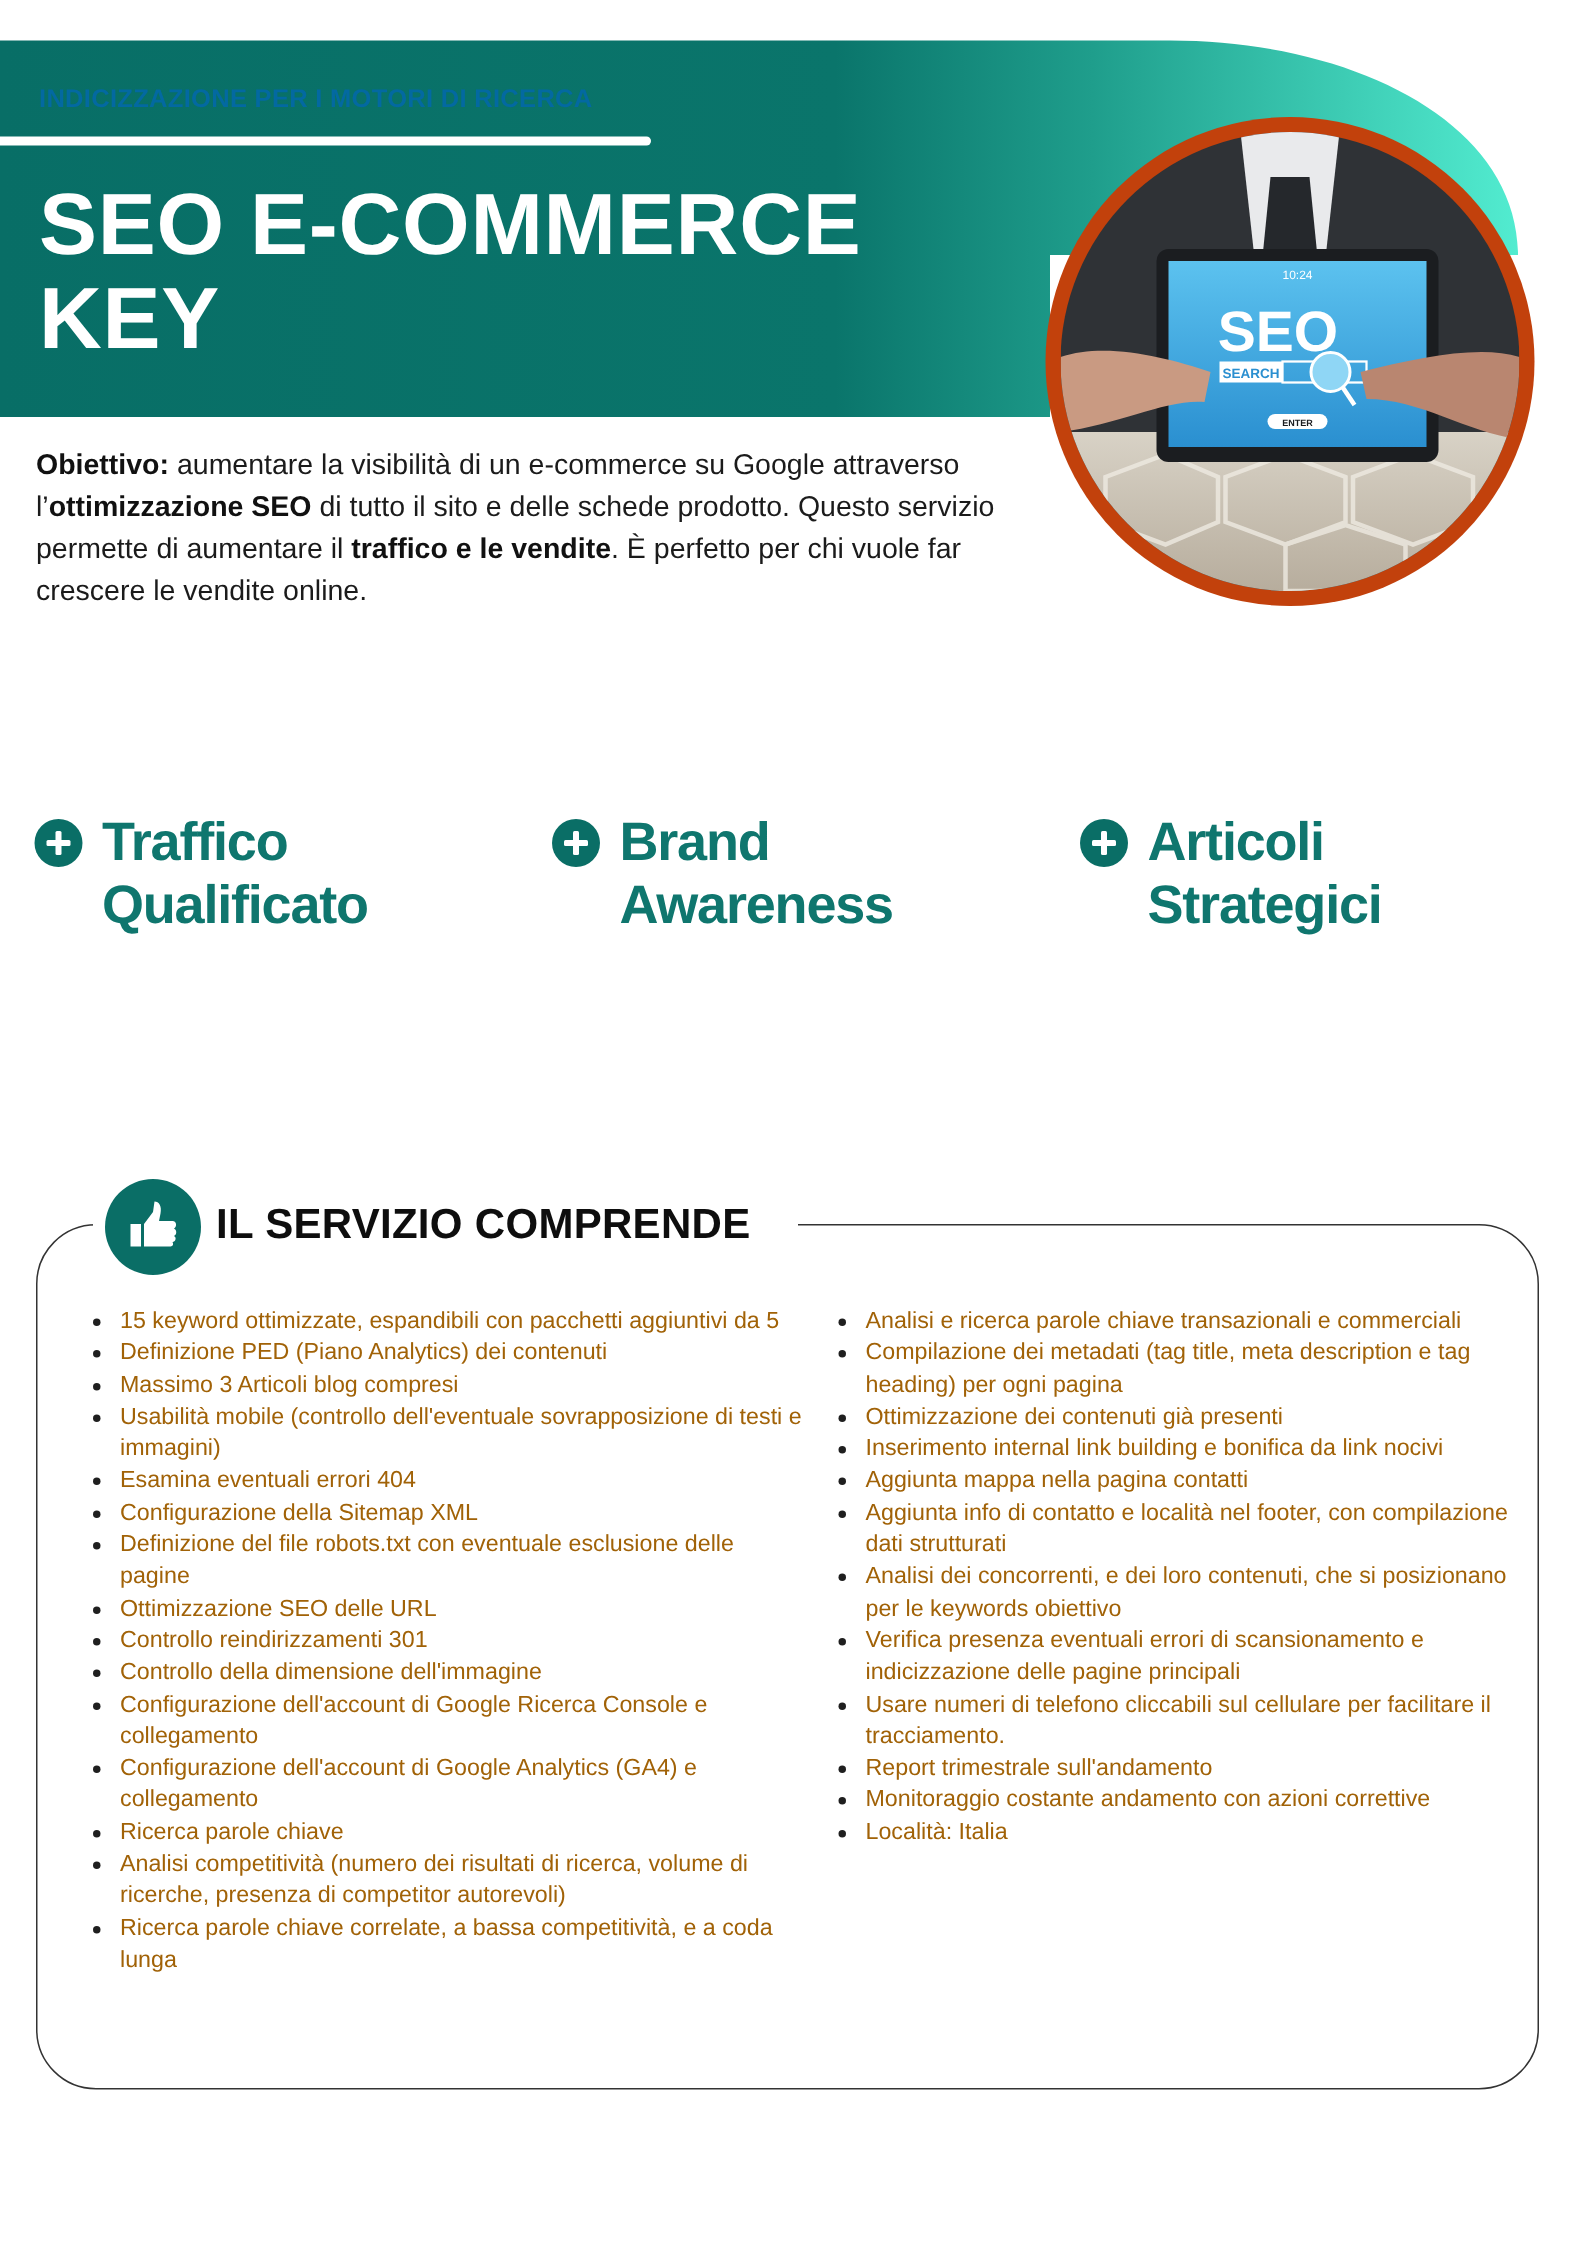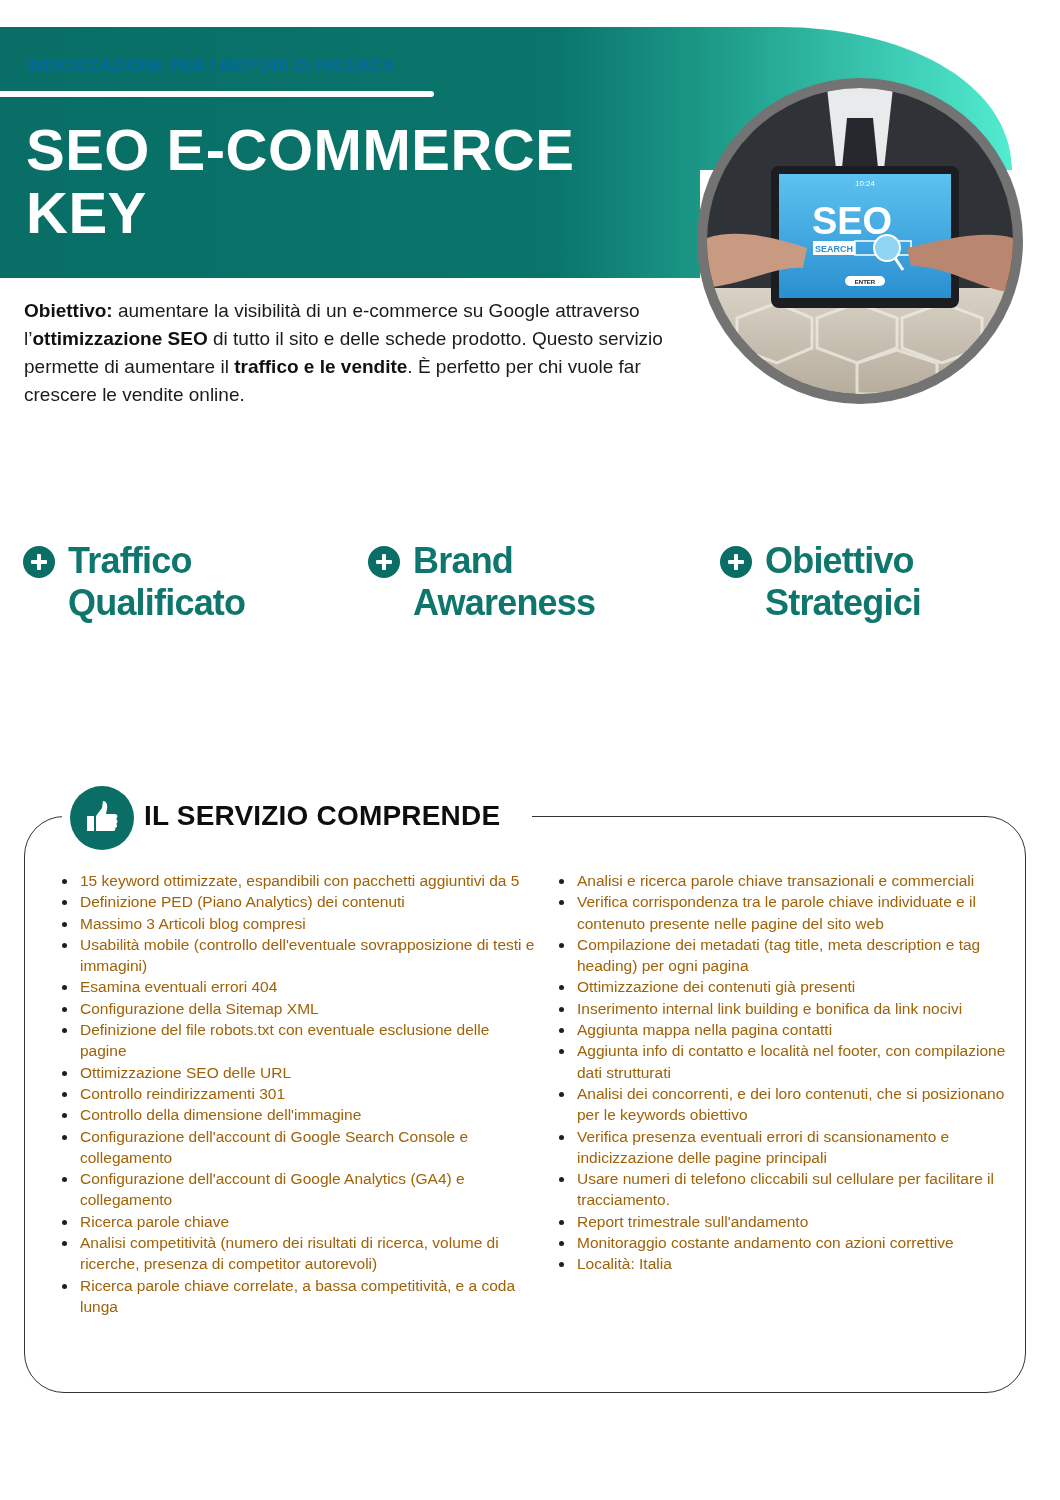--- a/index.html
+++ b/index.html
@@ -1,21 +1,21 @@
 <!DOCTYPE html>
 <html><head>
 <meta charset="utf-8">
 <style>
   html, body { margin:0; padding:0; }
   body { width:1060px; height:1500px; background:#ffffff; position:relative; overflow:hidden; font-family:"Liberation Sans", sans-serif; color:#111; }
   .header-shape { position:absolute; left:0; top:0; width:1060px; height:300px; }
   .kicker { position:absolute; left:26px; top:56px; font-size:17px; font-weight:700; color:#0369a1; letter-spacing:0.2px; }
   .kicker-rule { position:absolute; left:0; top:91px; width:434px; height:6px; background:#ffffff; border-radius:0 3px 3px 0; }
   .title { position:absolute; left:26px; top:118px; font-size:58px; font-weight:700; line-height:63px; color:#ffffff; letter-spacing:0.5px; }
-  .photo { position:absolute; left:697px; top:78px; width:326px; height:326px; border-radius:50%; background:#737373; }
+  .photo { position:absolute; left:697px; top:78px; width:326px; height:326px; border-radius:50%; background:#c2410c; }
   .photo-inner { position:absolute; left:10px; top:10px; width:306px; height:306px; border-radius:50%; overflow:hidden; }
   .intro { position:absolute; left:24px; top:297px; width:650px; font-size:19px; line-height:28px; color:#1b1b1b; }
   .intro b { font-weight:700; color:#111; }
   .feature { position:absolute; top:540px; display:flex; align-items:flex-start; }
   .plus { width:32px; height:32px; border-radius:50%; background:#0a6e66; position:relative; margin-top:6px; margin-right:13px; flex:none; }
   .plus:before { content:""; position:absolute; left:8px; top:14px; width:16px; height:4px; background:#fff; border-radius:1px; }
   .plus:after { content:""; position:absolute; left:14px; top:8px; width:4px; height:16px; background:#fff; border-radius:1px; }
   .feature-label { font-size:36px; font-weight:700; line-height:42px; color:#0f766e; letter-spacing:-0.8px; width:260px; }
   .service-box { position:absolute; left:24px; top:816px; width:1002px; height:577px; border:1.5px solid #333; border-radius:40px; box-sizing:border-box; }
   .service-gap { position:absolute; left:62px; top:806px; width:470px; height:20px; background:#fff; }
@@ -107,21 +107,21 @@
 <div class="feature" style="left:368px;">
   <div class="plus"></div>
   <div class="feature-label">
     <div>Brand</div>
     <div>Awareness</div>
   </div>
 </div>
 <div class="feature" style="left:720px;">
   <div class="plus"></div>
   <div class="feature-label">
-    <div>Obiettivo</div>
+    <div>Articoli</div>
     <div>Strategici</div>
   </div>
 </div>
 
 <div class="service-box"></div>
 <div class="service-gap"></div>
 <div class="service-icon">
   <svg width="64" height="64" viewBox="0 0 64 64" xmlns="http://www.w3.org/2000/svg">
     <rect x="17" y="30" width="7" height="15" fill="#ffffff"></rect>
     <path d="M26 30 L32 22 L33 15 C 36 15, 38 18, 37 23 L36 28 L45 28 C 48 28, 48 32, 46 33 C 48 34, 48 37, 46 38 C 48 39, 47 42, 45 42 C 46 44, 45 45, 43 45 L26 45 Z" fill="#ffffff"></path>
@@ -133,30 +133,29 @@
   <li>15 keyword ottimizzate, espandibili con pacchetti aggiuntivi da 5</li>
   <li>Definizione PED (Piano Analytics) dei contenuti</li>
   <li>Massimo 3 Articoli blog compresi</li>
   <li>Usabilità mobile (controllo dell'eventuale sovrapposizione di testi e immagini)</li>
   <li>Esamina eventuali errori 404</li>
   <li>Configurazione della Sitemap XML</li>
   <li>Definizione del file robots.txt con eventuale esclusione delle pagine</li>
   <li>Ottimizzazione SEO delle URL</li>
   <li>Controllo reindirizzamenti 301</li>
   <li>Controllo della dimensione dell'immagine</li>
-  <li>Configurazione dell'account di Google Search Console e collegamento</li>
+  <li>Configurazione dell'account di Google Ricerca Console e collegamento</li>
   <li>Configurazione dell'account di Google Analytics (GA4) e collegamento</li>
   <li>Ricerca parole chiave</li>
   <li>Analisi competitività (numero dei risultati di ricerca, volume di ricerche, presenza di competitor autorevoli)</li>
   <li>Ricerca parole chiave correlate, a bassa competitività, e a coda lunga</li>
 </ul>
 
 <ul class="col col-right">
   <li>Analisi e ricerca parole chiave transazionali e commerciali</li>
-  <li>Verifica corrispondenza tra le parole chiave individuate e il contenuto presente nelle pagine del sito web</li>
   <li>Compilazione dei metadati (tag title, meta description e tag heading) per ogni pagina</li>
   <li>Ottimizzazione dei contenuti già presenti</li>
   <li>Inserimento internal link building e bonifica da link nocivi</li>
   <li>Aggiunta mappa nella pagina contatti</li>
   <li>Aggiunta info di contatto e località nel footer, con compilazione dati strutturati</li>
   <li>Analisi dei concorrenti, e dei loro contenuti, che si posizionano per le keywords obiettivo</li>
   <li>Verifica presenza eventuali errori di scansionamento e indicizzazione delle pagine principali</li>
   <li>Usare numeri di telefono cliccabili sul cellulare per facilitare il tracciamento.</li>
   <li>Report trimestrale sull'andamento</li>
   <li>Monitoraggio costante andamento con azioni correttive</li>

